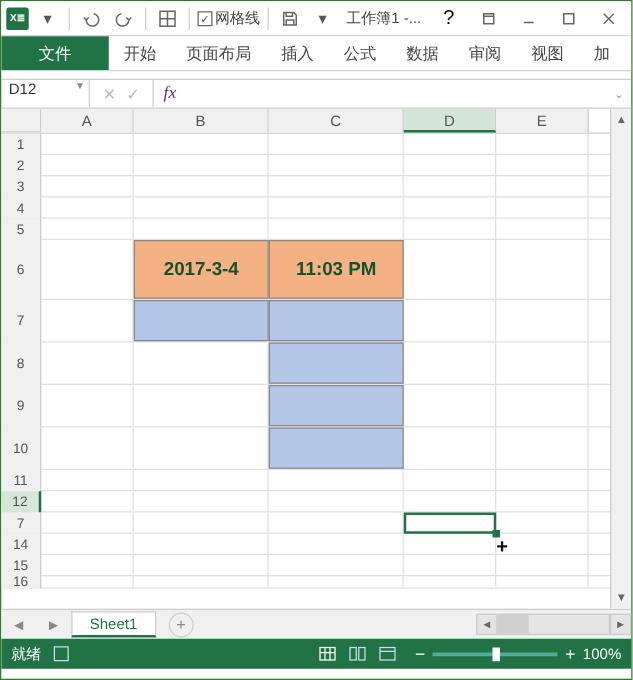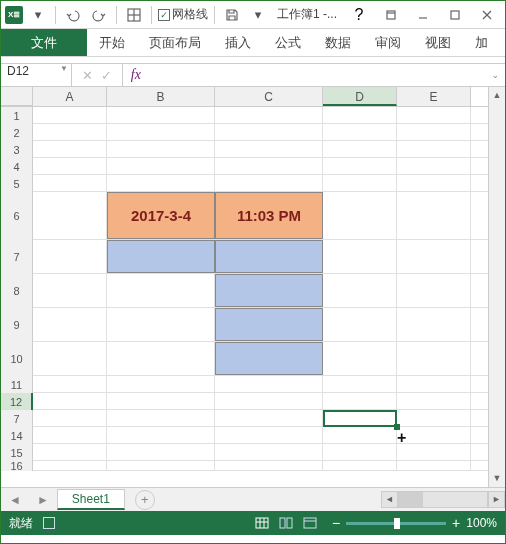--- a/index.html
+++ b/index.html
@@ -46,21 +46,21 @@
   .cell.w-narrow { width: 74px; }
   .cell.w-wide { width: 108px; }
   
   .row.h-sm { height: 17px; }
   .row.h-sm .rowhead { height: 17px; }
   .row.h-big { height: 48px; }
   .row.h-big .rowhead { height: 48px; }
   .row.h-med { height: 34px; }
   .row.h-med .rowhead { height: 34px; }
   
-  .cell.orange { background: #f4b183; border: 1px solid #888; display:flex; align-items:center; justify-content:center; font-size: 15px; font-weight: bold; color: #7f1d1d; }
+  .cell.orange { background: #f4b183; border: 1px solid #888; display:flex; align-items:center; justify-content:center; font-size: 15px; font-weight: bold; color: #14532d; }
   .cell.blue { background: #b4c6e7; border: 1px solid #888; }
   
   .active-cell { position: absolute; border: 2px solid #217346; background: transparent; pointer-events: none; }
   .fill-handle { position: absolute; width: 6px; height: 6px; background: #217346; }
   .plus-cursor { position: absolute; font-size: 16px; font-weight: bold; color: #111; }
   
   .vscroll { position: absolute; right: 0; top: 0; width: 17px; height: 100%; background: #f0f0f0; border-left: 1px solid #ccc; }
   .vscroll .up, .vscroll .down { height: 17px; text-align: center; font-size: 9px; color: #666; line-height: 17px; cursor:pointer; }
   
   .sheettabs { height: 24px; display: flex; align-items: center; border-top: 1px solid #ccc; background: #f0f0f0; font-size: 12px; }

